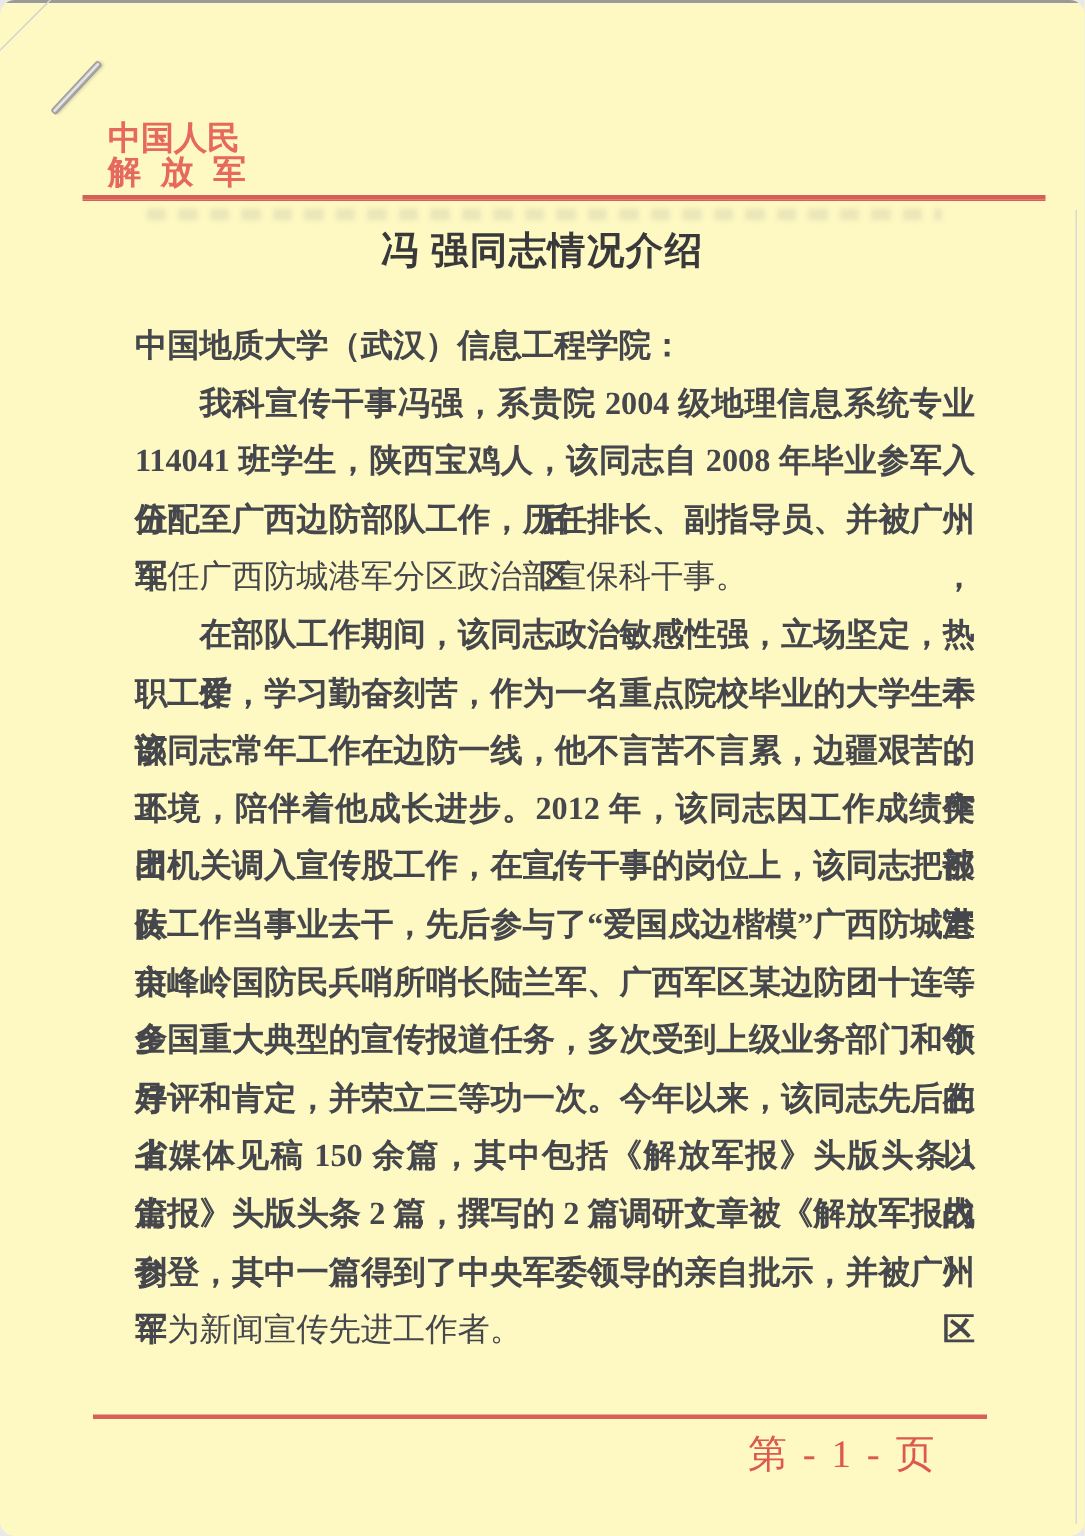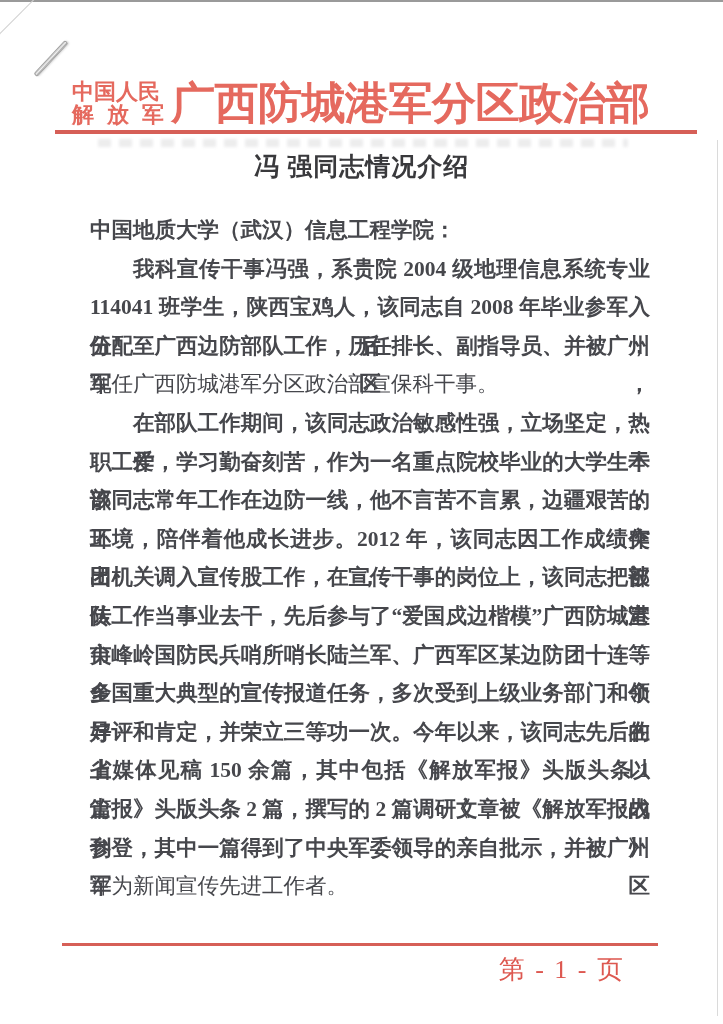--- a/index.html
+++ b/index.html
@@ -5,22 +5,23 @@
   * { margin: 0; padding: 0; box-sizing: border-box; }
   html, body { width: 723px; height: 1024px; }
   body {
     font-family: "Liberation Serif", "DejaVu Serif", serif;
     background: #e9e9e9;
   }
   .page {
     position: relative;
     width: 723px;
     height: 1024px;
-    background: #ffffff;
+    background: #fef9c3;
     overflow: hidden;
+    border-radius: 10px;
   }
   
   .top-edge {
     position: absolute; top: 0; left: 0; width: 100%; height: 2px;
     background: #9a9a9a;
   }
   .corner-fold {
     position: absolute; left: -12px; top: 16px; width: 58px; height: 1px;
     background: #d2d2d2; transform: rotate(-45deg);
   }
@@ -100,21 +101,20 @@
   <div class="top-edge"></div>
   <div class="corner-fold"></div>
   <div class="right-edge"></div>
   <div class="staple"></div>
 
   <div class="letterhead">
     <div class="pla-name">
       <div>中国人民</div>
       <div class="jline">解 放 军</div>
     </div>
-    <div class="org-title">广西防城港军分区政治部</div>
   </div>
 
   <div class="rule-double"></div>
   <div class="bleed"></div>
 
   <div class="doc-title">冯 强同志情况介绍</div>
 
   <div class="doc-body">
       <div class="line bold">中国地质大学（武汉）信息工程学院：</div>
       <div class="line jst ind">我科宣传干事冯强，系贵院 2004 级地理信息系统专业</div>

